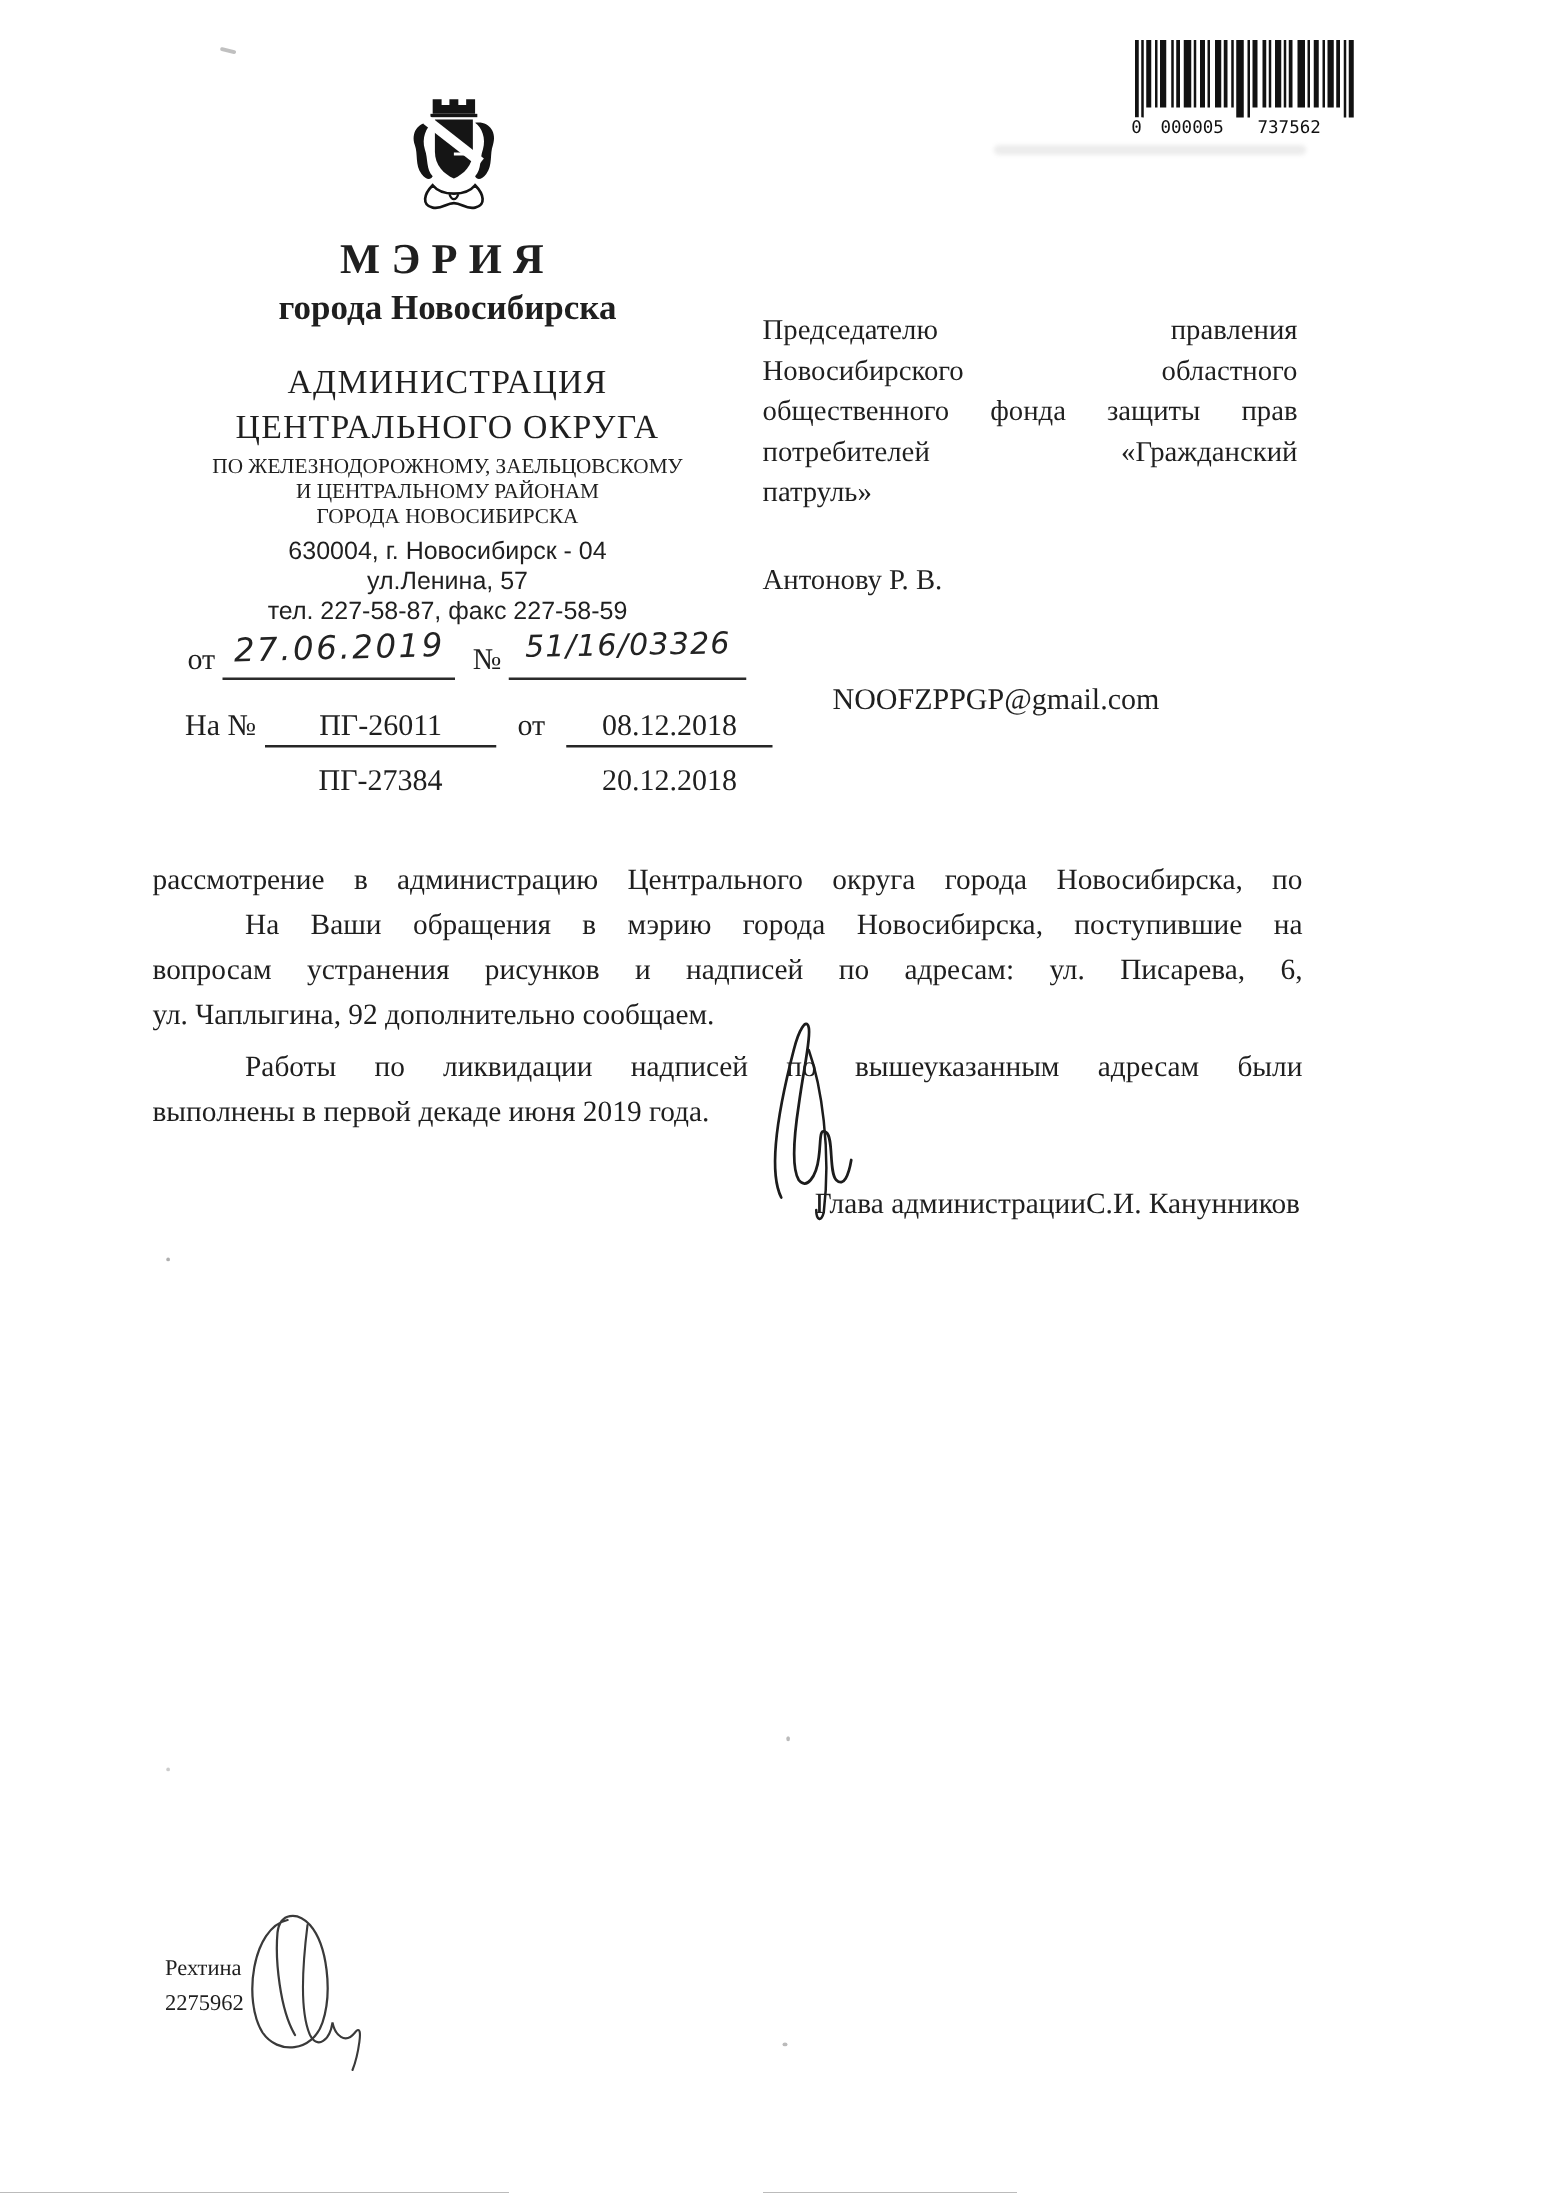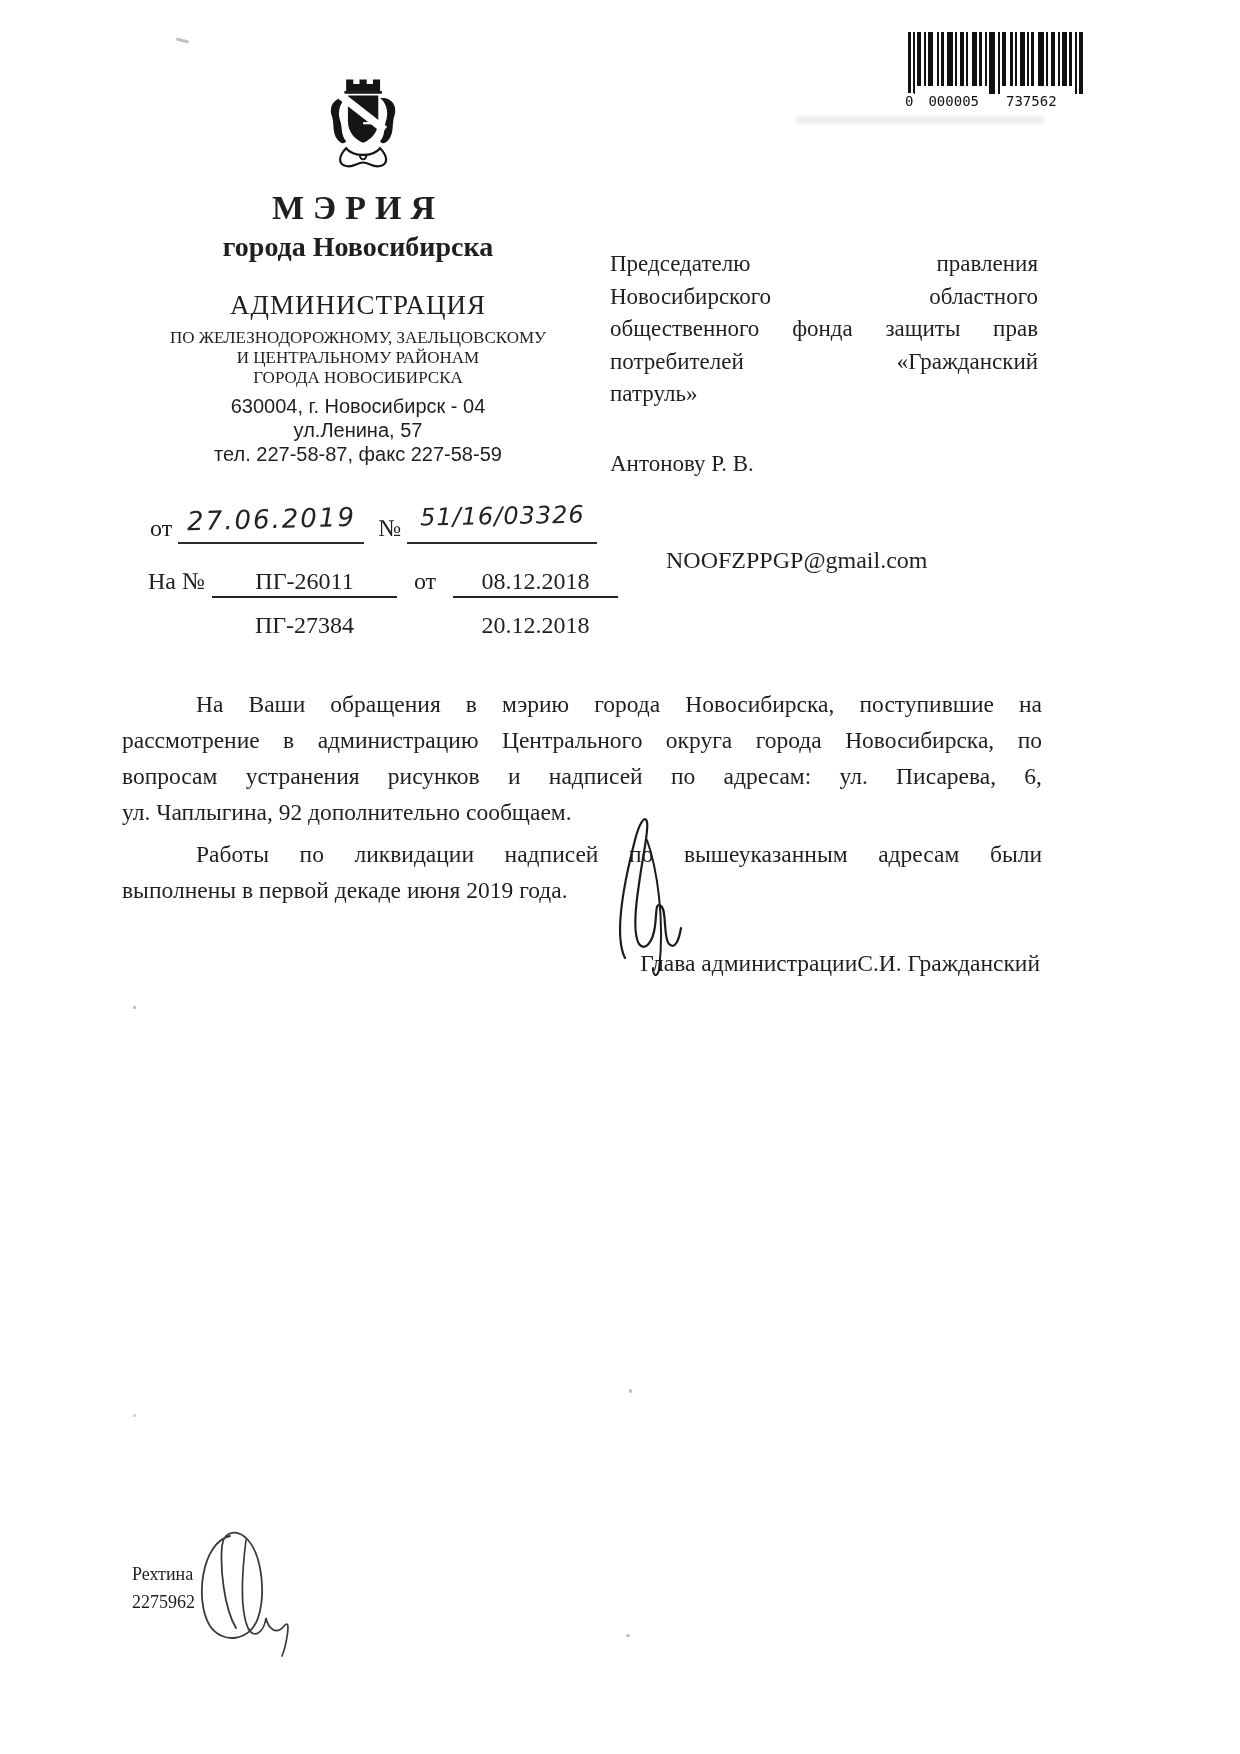--- a/index.html
+++ b/index.html
@@ -151,20 +151,21 @@
       <path d="M68,26 C80,24 88,34 84,46 C81,54 84,64 78,72 C74,77 70,78 68,74 C74,68 72,58 75,50 C78,40 74,30 68,26 Z" fill="#141414"></path>
       <path d="M32,23 L66,23 L66,52 C66,64 58,72 49,76 C40,72 32,64 32,52 Z" fill="#151515"></path>
       <rect x="18" y="38" width="62" height="9" fill="#ffffff" transform="rotate(38 49 42)"></rect>
       <line x1="49" y1="54" x2="64" y2="54" stroke="#ffffff" stroke-width="2.5"></line>
       <path d="M30,82 C22,90 20,100 30,102 C38,104 42,98 49,98 C56,98 60,104 68,102 C78,100 76,90 68,82 C60,92 38,92 30,82 Z" fill="none" stroke="#141414" stroke-width="2.4"></path>
       <path d="M45,90 C47,96 51,96 53,90" fill="none" stroke="#141414" stroke-width="2"></path>
     </svg>
     <div class="lh-title1">МЭРИЯ</div>
     <div class="lh-title2">города Новосибирска</div>
     <div class="lh-sub1">АДМИНИСТРАЦИЯ</div>
+    <div class="lh-sub2">ЦЕНТРАЛЬНОГО ОКРУГА</div>
     <div class="lh-small">ПО ЖЕЛЕЗНОДОРОЖНОМУ, ЗАЕЛЬЦОВСКОМУ</div>
     <div class="lh-small" style="margin-top:0;">И ЦЕНТРАЛЬНОМУ РАЙОНАМ</div>
     <div class="lh-small" style="margin-top:0;">ГОРОДА НОВОСИБИРСКА</div>
     <div class="lh-sans first">630004, г. Новосибирск - 04</div>
     <div class="lh-sans">ул.Ленина, 57</div>
     <div class="lh-sans">тел. 227-58-87, факс 227-58-59</div>
   </div>
 
   <div class="ref1">
     <span class="lbl">от</span>
@@ -193,38 +194,38 @@
     <div class="rline">Новосибирского областного</div>
     <div class="rline">общественного фонда защиты прав</div>
     <div class="rline">потребителей «Гражданский</div>
     <div class="rline no-spread">патруль»</div>
     <div class="person">Антонову Р. В.</div>
     <div class="email">NOOFZPPGP@gmail.com</div>
   </div>
 
   <div class="body">
     <div class="p1">
+      <div class="bline">рассмотрение в администрацию Центрального округа города Новосибирска, по</div>
       <div class="bline indent">На Ваши обращения в мэрию города Новосибирска, поступившие на</div>
-      <div class="bline">рассмотрение в администрацию Центрального округа города Новосибирска, по</div>
       <div class="bline">вопросам устранения рисунков и надписей по адресам: ул. Писарева, 6,</div>
       <div class="bline no-spread">ул. Чаплыгина, 92 дополнительно сообщаем.</div>
     </div>
     <div class="p2">
       <div class="bline indent">Работы по ликвидации надписей по вышеуказанным адресам были</div>
       <div class="bline no-spread">выполнены в первой декаде июня 2019 года.</div>
     </div>
   </div>
 
   <svg class="sig-svg" viewBox="0 0 120 170" width="120" height="170">
     <path d="M30,148 C20,128 26,84 40,30 C44,14 50,4 52,12 C54,20 48,44 44,74 C40,100 38,124 44,134 C50,142 58,132 60,116 C62,102 60,92 66,96 C72,100 68,128 74,134 C80,140 84,130 86,118" fill="none" stroke="#1c1c1c" stroke-width="2.2" stroke-linecap="round"></path>
     <path d="M52,30 C62,58 70,110 64,160 C62,168 58,166 58,158" fill="none" stroke="#1c1c1c" stroke-width="2" stroke-linecap="round"></path>
   </svg>
   <div class="sign-row">
     <span>Глава администрации</span>
-    <span>С.И. Гражданский</span>
+    <span>С.И. Канунников</span>
   </div>
 
   <svg class="foot-scribble" viewBox="0 0 120 150" width="120" height="150">
     <path d="M42,12 C14,18 6,76 22,102 C34,120 62,118 70,94 C78,70 74,32 60,16 C50,5 36,6 34,22 C32,44 36,84 48,104" fill="none" stroke="#3a3a3a" stroke-width="1.8" stroke-linecap="round"></path>
     <path d="M58,16 C54,48 52,86 60,104 C66,116 76,108 78,94 C80,104 88,112 96,102 C104,92 98,122 94,132" fill="none" stroke="#3a3a3a" stroke-width="1.7" stroke-linecap="round"></path>
   </svg>
   <div class="footer">
     <div>Рехтина</div>
     <div>2275962</div>
   </div>

